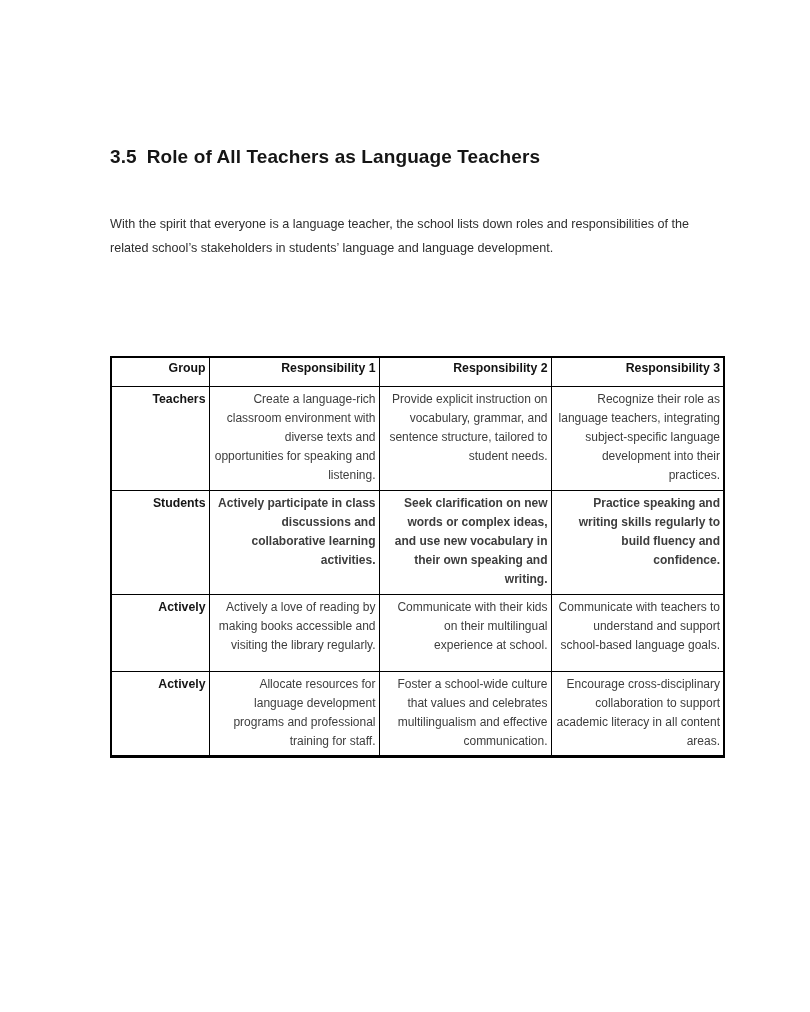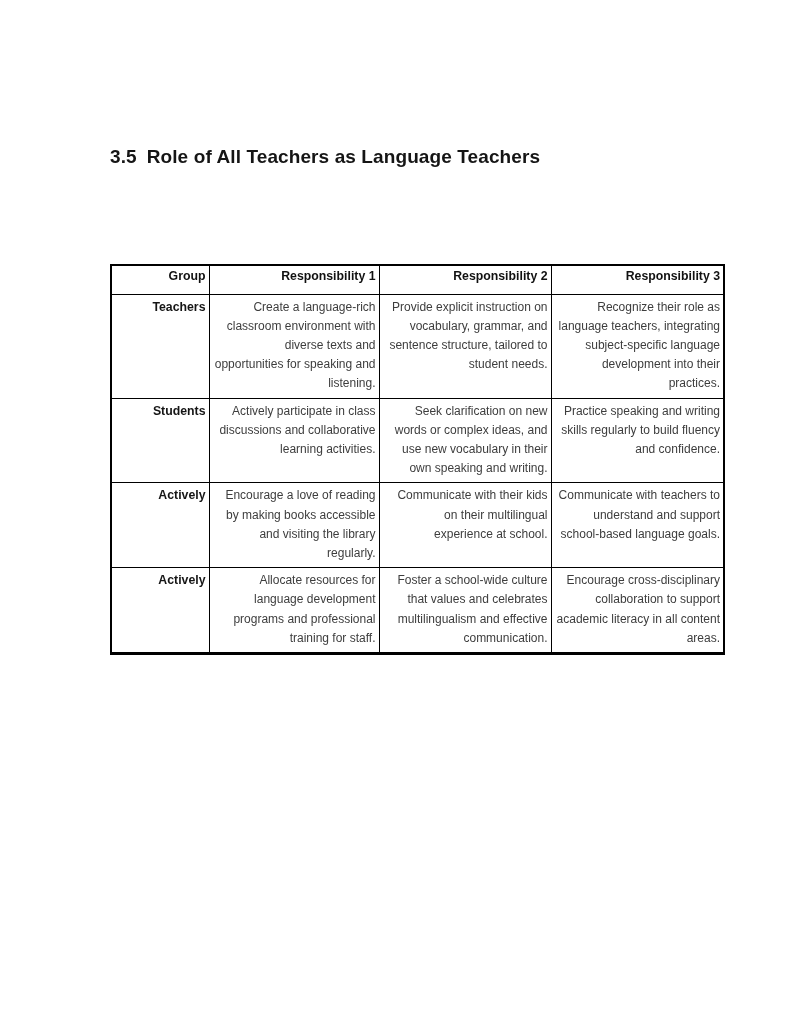--- a/index.html
+++ b/index.html
@@ -63,34 +63,35 @@
   table.roles td.group-cell {
     font-weight: bold;
     color: #151515;
     font-size: 12.3px;
   }
   col.c-group { width: 98px; }
   col.c-r1 { width: 170px; }
   col.c-r2 { width: 172px; }
   col.c-r3 { width: 173px; }
   tr.row-teachers td { height: 96px; }
-  tr.row-students td { height: 77px; }
+  tr.row-students td { height: 77px; font-weight: bold; }
   tr.row-parents td { height: 77px; }
   tr.row-leaders td { height: 79px; }
 </style>
 </head>
 <body>
 
 <div class="page">
   <div class="content">
 
     <h1 class="heading">
       <span class="num">3.5</span><span>Role of All Teachers as Language Teachers</span>
     </h1>
 
+    <p class="intro">With the spirit that everyone is a language teacher, the school lists down roles and responsibilities of the related school’s stakeholders in students’ language and language development.</p>
 
     <table class="roles">
       <colgroup>
         <col class="c-group">
           <col class="c-r1">
           <col class="c-r2">
           <col class="c-r3">
       </colgroup>
       <thead>
         <tr>
@@ -108,21 +109,21 @@
           <td>Recognize their role as language teachers, integrating subject-specific language development into their practices.</td>
         </tr>
         <tr class="row-students">
           <td class="group-cell">Students</td>
           <td>Actively participate in class discussions and collaborative learning activities.</td>
           <td>Seek clarification on new words or complex ideas, and use new vocabulary in their own speaking and writing.</td>
           <td>Practice speaking and writing skills regularly to build fluency and confidence.</td>
         </tr>
         <tr class="row-parents">
           <td class="group-cell">Actively</td>
-          <td>Encourage a love of reading by making books accessible and visiting the library regularly.</td>
+          <td>Actively a love of reading by making books accessible and visiting the library regularly.</td>
           <td>Communicate with their kids on their multilingual experience at school.</td>
           <td>Communicate with teachers to understand and support school-based language goals.</td>
         </tr>
         <tr class="row-leaders">
           <td class="group-cell">Actively</td>
           <td>Allocate resources for language development programs and professional training for staff.</td>
           <td>Foster a school-wide culture that values and celebrates multilingualism and effective communication.</td>
           <td>Encourage cross-disciplinary collaboration to support academic literacy in all content areas.</td>
         </tr>
       </tbody>

